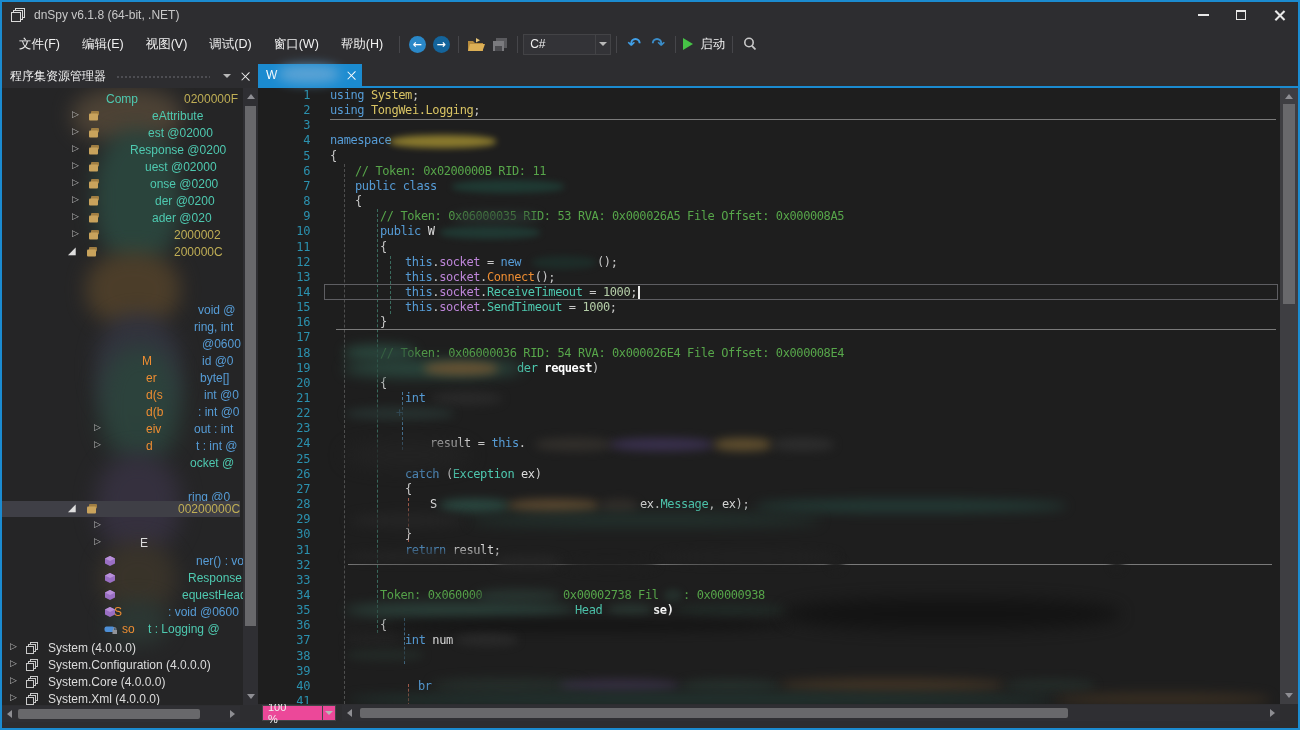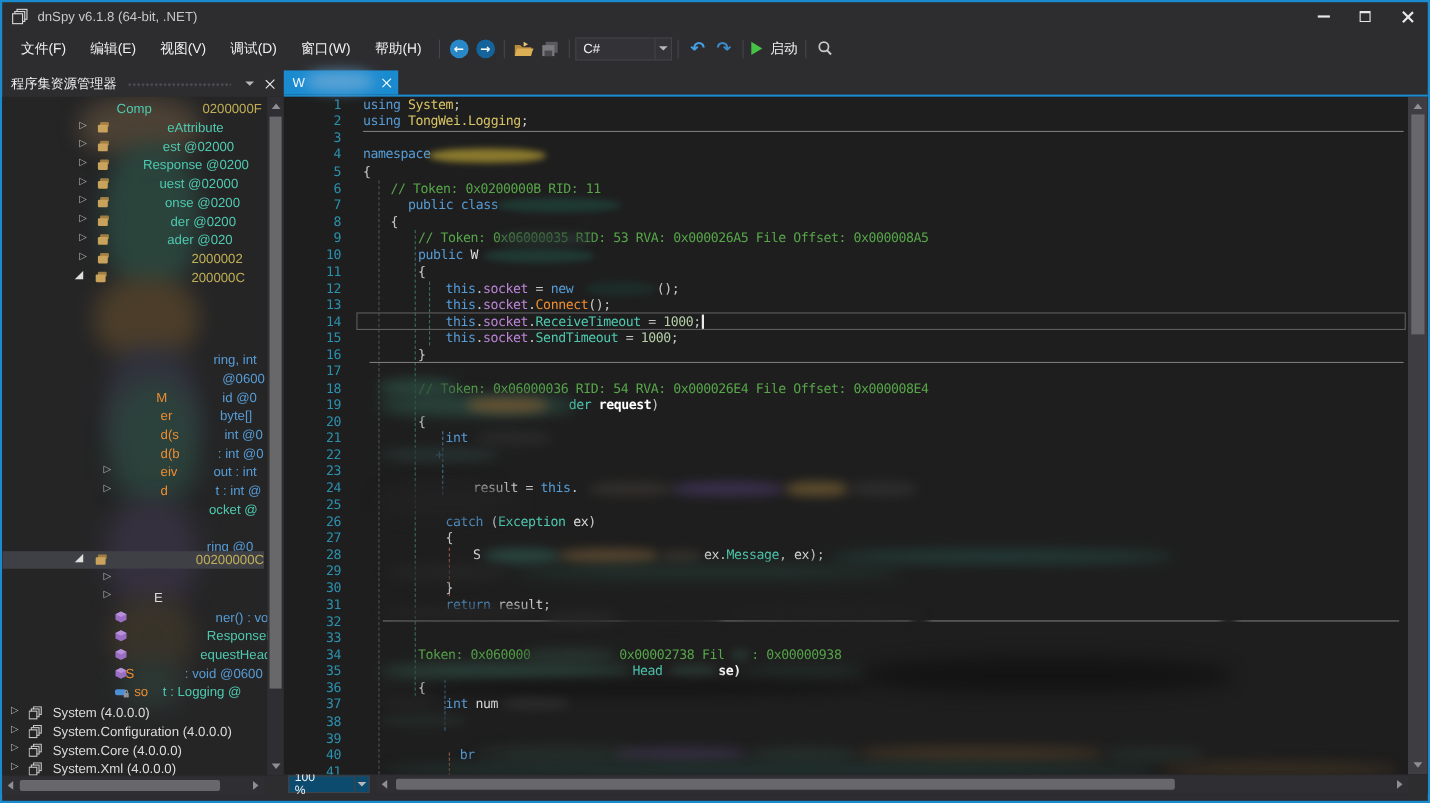--- a/index.html
+++ b/index.html
@@ -85,21 +85,21 @@
   .c-kw { color:var(--c-kw); } .c-ns { color:var(--c-ns); } .c-t { color:var(--c-t); }
   .c-fl { color:var(--c-fl); } .c-m { color:var(--c-m); } .c-cmt { color:var(--c-cmt); }
   .c-n { color:var(--c-n); } .c-x { color:#dcdcdc; } .c-p { color:#c8c8c8; }
   .c-wb { color:#ffffff; font-weight:bold; }
   .caret { display:inline-block; width:1.5px; height:13px; background:#eaeaea; vertical-align:text-bottom; margin-left:1px; }
   .current-line { position:absolute; left:66px; right:20px; height:16px; border:1px solid #5e5e62; z-index:6; }
   .member-sep { position:absolute; height:1px; background:#9a9a9a; opacity:.75; z-index:4; }
   .guide { position:absolute; width:0; border-left:1px dashed #4f4f4f; z-index:2; }
   .editor-vscroll { position:absolute; right:0; top:0; bottom:0; width:18px; z-index:20; display:flex; flex-direction:column; align-items:center; }
   .editor-bottom { height:18px; display:flex; align-items:center; background:#2d2d30; }
-  .zoom-combo { display:flex; align-items:center; width:74px; height:16px; margin-left:4px; background:#0c4a6e; border:1px solid #434346; color:#f1f1f1; font-size:11px; flex:none;gap:36px; }
+  .zoom-combo { display:flex; align-items:center; width:74px; height:16px; margin-left:4px; background:#ec4899; border:1px solid #434346; color:#f1f1f1; font-size:11px; flex:none;gap:36px; }
   .zoom-combo .combo-val { flex:1; padding-left:5px; }
   .zoom-combo .combo-arrow { width:13px; height:100%; border-left:1px solid #434346; display:flex; align-items:center; justify-content:center; }
   .hbar { flex:1; height:16px; display:flex; align-items:center; background:#2f2f33; margin:0 18px 0 6px; }
   .hbar .track { flex:1; height:100%; position:relative; }
   .hbar .sb-thumb { position:absolute; top:3px; height:10px; border-radius:2px; }
 
   .blob { position:absolute; pointer-events:none; border-radius:45%; }
   .blob-layer-panel { position:absolute; inset:0; z-index:6; pointer-events:none; }
   .blob-layer-editor { position:absolute; inset:0; z-index:8; pointer-events:none; }
   .blob-layer-top { position:absolute; inset:0; z-index:60; pointer-events:none; }
@@ -288,20 +288,23 @@
             <span class="tree-frag tc-k" style="left: 172px;">2000002</span>
           </div>
           <div class="tree-row" style="top: 156px;">
             <span class="tree-exp open" style="left: 66px;">◢</span>
             <span class="tree-icon" style="left: 84px;"><svg width="12" height="12" viewBox="0 0 12 12">
                 <rect x="3" y="1" width="8" height="4.5" rx="1" fill="#a07e42"></rect>
                 <rect x="1" y="3.5" width="9" height="7" rx="1" fill="#c9a35c"></rect>
               </svg></span>
             <span class="tree-frag tc-k" style="left: 172px;">200000C</span>
           </div>
+          <div class="tree-row" style="top: 214px;">
+            <span class="tree-frag tc-s" style="left: 196px;">void @</span>
+          </div>
           <div class="tree-row" style="top: 231px;">
             <span class="tree-frag tc-s" style="left: 192px;">ring, int</span>
           </div>
           <div class="tree-row" style="top: 248px;">
             <span class="tree-frag tc-s" style="left: 200px;">@0600</span>
           </div>
           <div class="tree-row" style="top: 265px;">
             <span class="tree-frag tc-m" style="left: 140px;">M</span>
             <span class="tree-frag tc-s" style="left: 200px;">id @0</span>
           </div>
@@ -472,21 +475,21 @@
             <div class="code-line" style="top: 60.6px;">
               <span class="lnum">5</span>
               <span class="lcontent" style="left: 72px;"><span class="c-p">{</span></span>
             </div>
             <div class="code-line" style="top: 75.75px;">
               <span class="lnum">6</span>
               <span class="lcontent" style="left: 97px;"><span class="c-cmt">// Token: 0x0200000B RID: 11</span></span>
             </div>
             <div class="code-line" style="top: 90.9px;">
               <span class="lnum">7</span>
-              <span class="lcontent" style="left: 97px; margin-left: 16px;"><span class="c-kw">public class </span></span>
+              <span class="lcontent" style="left: 97px;"><span class="c-kw">public class </span></span>
             </div>
             <div class="code-line" style="top: 106.05px;">
               <span class="lnum">8</span>
               <span class="lcontent" style="left: 97px;"><span class="c-p">{</span></span>
             </div>
             <div class="code-line" style="top: 121.2px;">
               <span class="lnum">9</span>
               <span class="lcontent" style="left: 122px;"><span class="c-cmt">// Token: 0x06000035 RID: 53 RVA: 0x000026A5 File Offset: 0x000008A5</span></span>
             </div>
             <div class="code-line" style="top: 136.35px; padding-left: 23px;">

